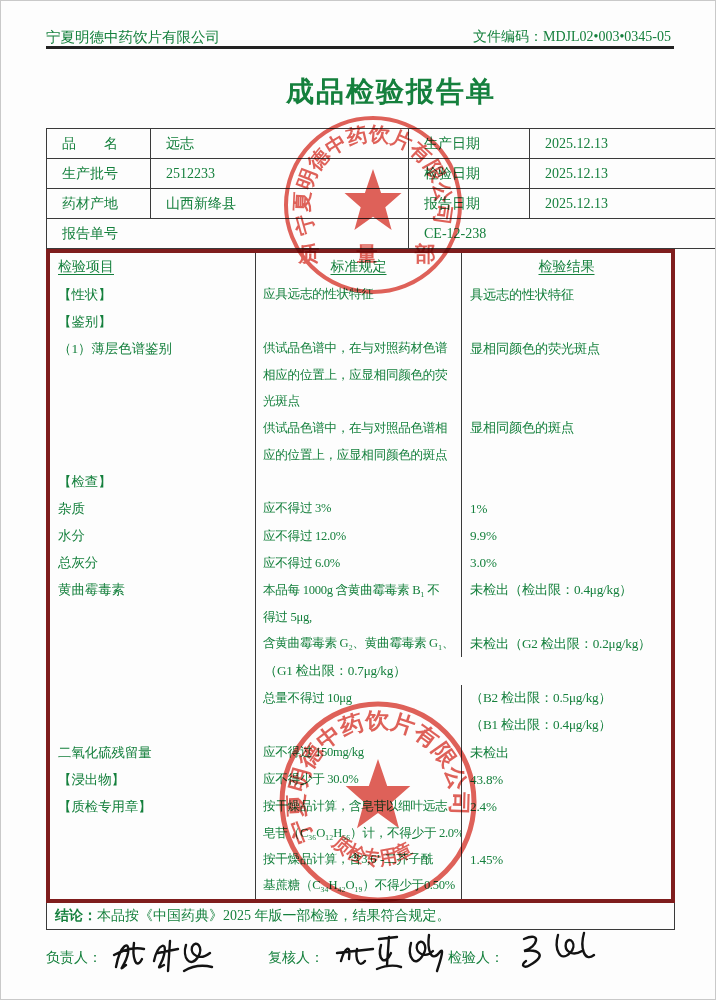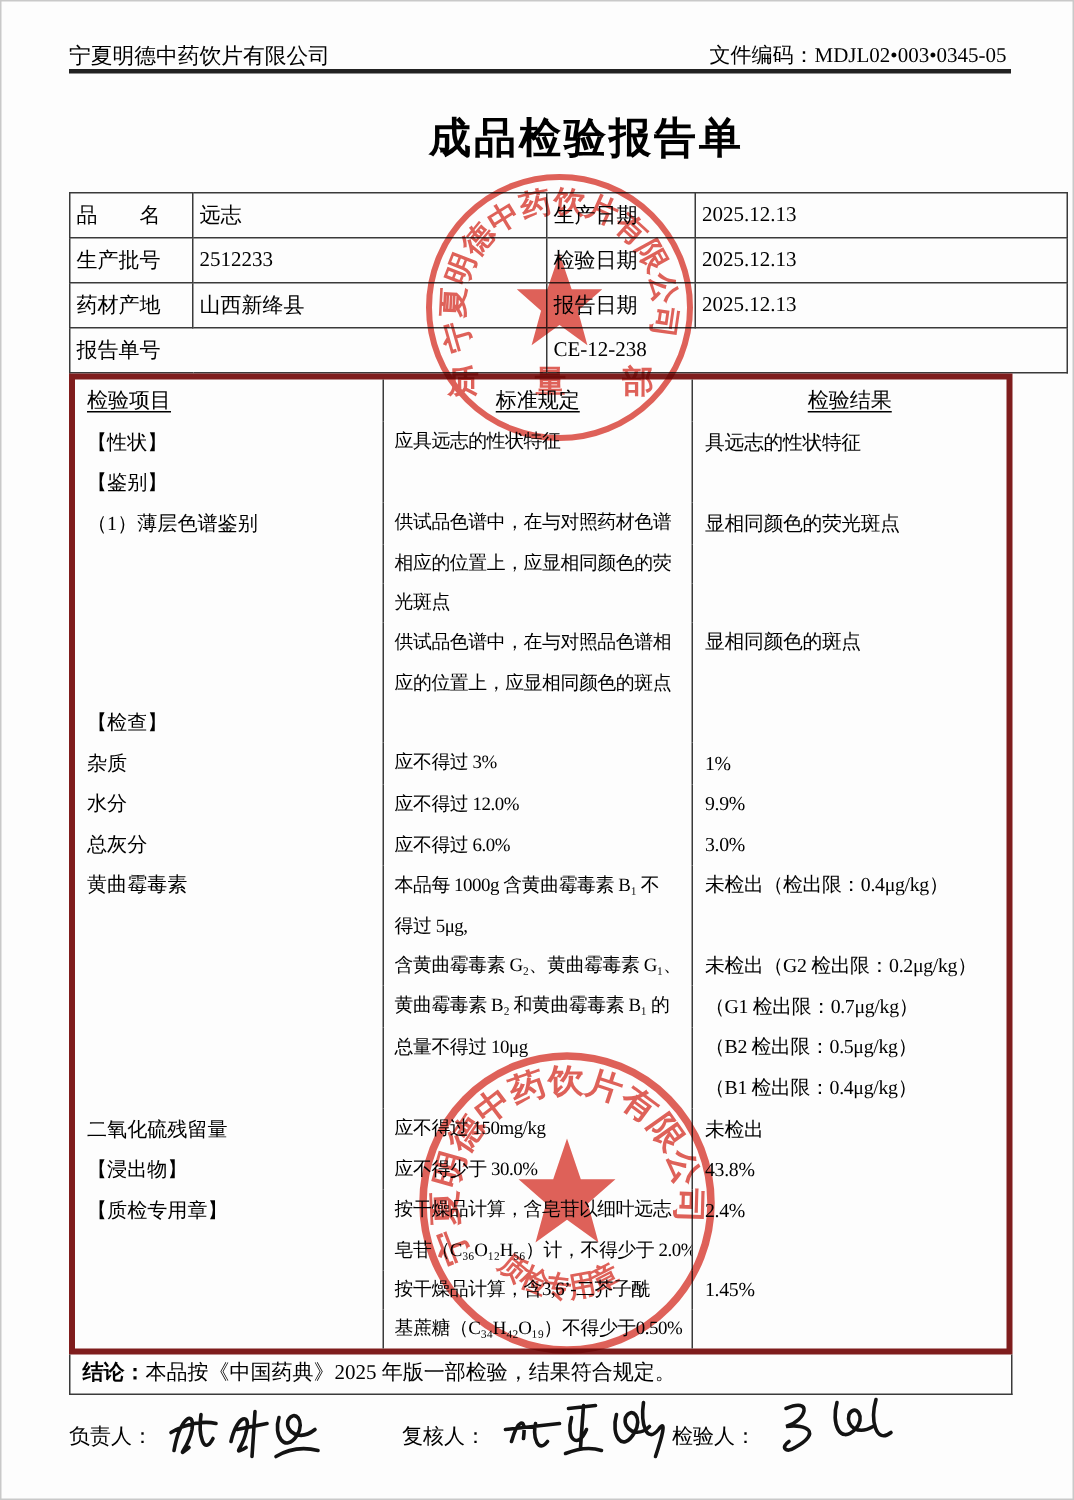--- a/index.html
+++ b/index.html
@@ -1,27 +1,27 @@
 <!DOCTYPE html>
 <html><head>
 <meta charset="utf-8">
 <style>
   html,body{margin:0;padding:0;background:#e8e8e8;}
   .page{position:relative;width:716px;height:1000px;background:#fdfdfd;
-        font-family:"Liberation Serif","DejaVu Serif",serif;color:#000000;
+        font-family:"Liberation Serif","DejaVu Serif",serif;color:#15803d;
         overflow:hidden;border:1px solid #c9c9c9;box-sizing:border-box;}
   
   .hdr-company{position:absolute;left:45px;top:27px;font-size:14.5px;}
   .hdr-code{position:absolute;right:44px;top:27px;font-size:14px;}
   .hdr-rule{position:absolute;left:45px;top:45px;width:628px;height:3px;background:#222;}
   .doc-title{position:absolute;left:0;top:72px;width:716px;text-align:center;
              font-size:28px;font-weight:bold;letter-spacing:2px;margin-left:32px;}
   
   table.info{position:absolute;left:45px;top:127px;border-collapse:collapse;table-layout:fixed;width:629px;}
-  table.info td{border:1px solid #3a3a3a;height:29px;font-size:14px;padding:0 4px;white-space:pre;overflow:hidden;}
+  table.info td{border:1px solid #3a3a3a;height:29px;font-size:14px;padding:0 15px;white-space:pre;overflow:hidden;}
   td.w1{width:73px;} td.w2{width:227px;} td.w3{width:90px;} td.w4{width:239px;}
   
   .mtable{position:absolute;left:45px;top:248px;width:629px;height:654px;
           border:4px solid #7f1d1d;box-sizing:border-box;display:flex;flex-direction:column;}
   .mhead-row,.mrow{display:flex;flex-direction:row;}
   .mhead-row{height:28px;flex:0 0 auto;}
   .mrow{flex:1 1 auto;}
   .c1,.c2,.c3{box-sizing:border-box;display:flex;align-items:center;overflow:hidden;white-space:pre;}
   .c1{width:206px;border-right:1px solid #3a3a3a;padding-left:8px;font-size:13.4px;}
   .c2{width:206px;border-right:1px solid #3a3a3a;padding-left:7px;font-size:12.6px;letter-spacing:-0.3px;}
@@ -212,21 +212,20 @@
         <div class="c1"></div>
         <div class="c2">含黄曲霉毒素 G₂、黄曲霉毒素 G₁、</div>
         <div class="c3">
           <span class="rmain">未检出</span>
           <span class="rright">（G2 检出限：0.2μg/kg）</span>
         </div>
       </div>
 
       <div class="mrow">
         <div class="c1"></div>
-        <div class="c2">黄曲霉毒素 B₂ 和黄曲霉毒素 B₁ 的</div>
         <div class="c3">
           <span class="rmain"></span>
           <span class="rright">（G1 检出限：0.7μg/kg）</span>
         </div>
       </div>
 
       <div class="mrow">
         <div class="c1"></div>
         <div class="c2">总量不得过 10μg</div>
         <div class="c3">

